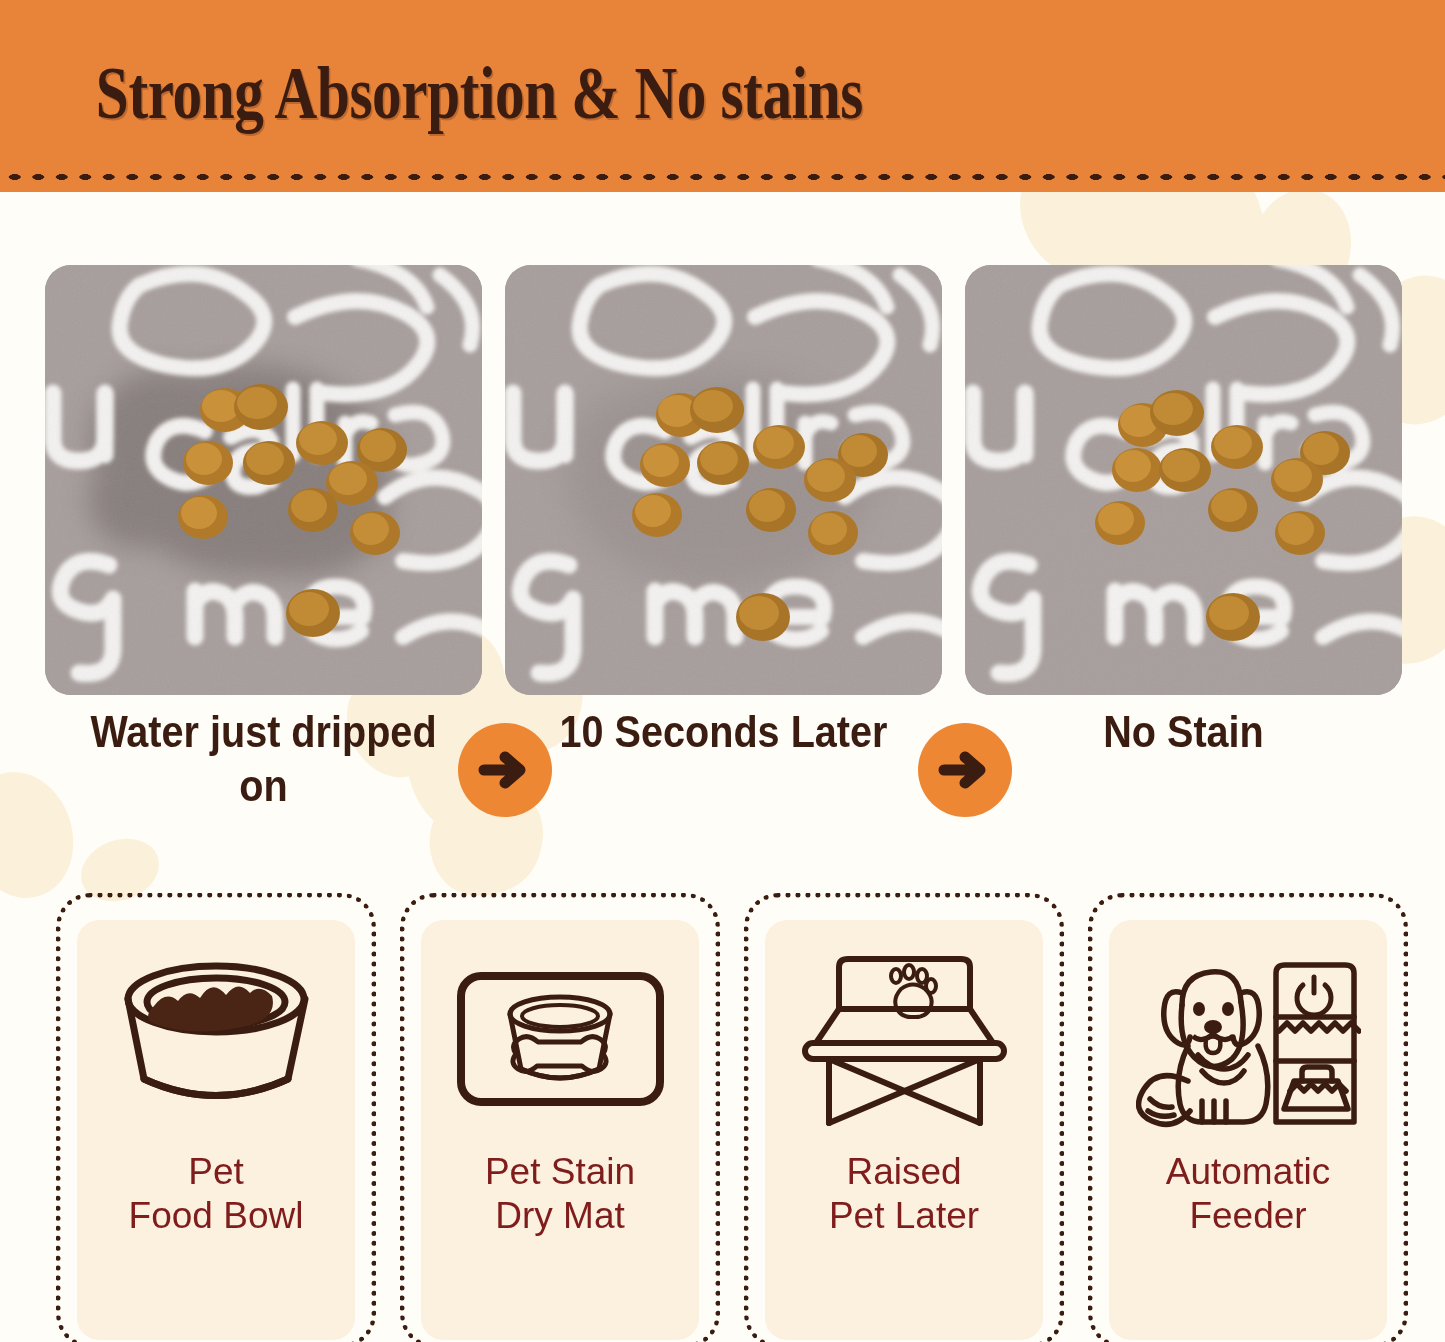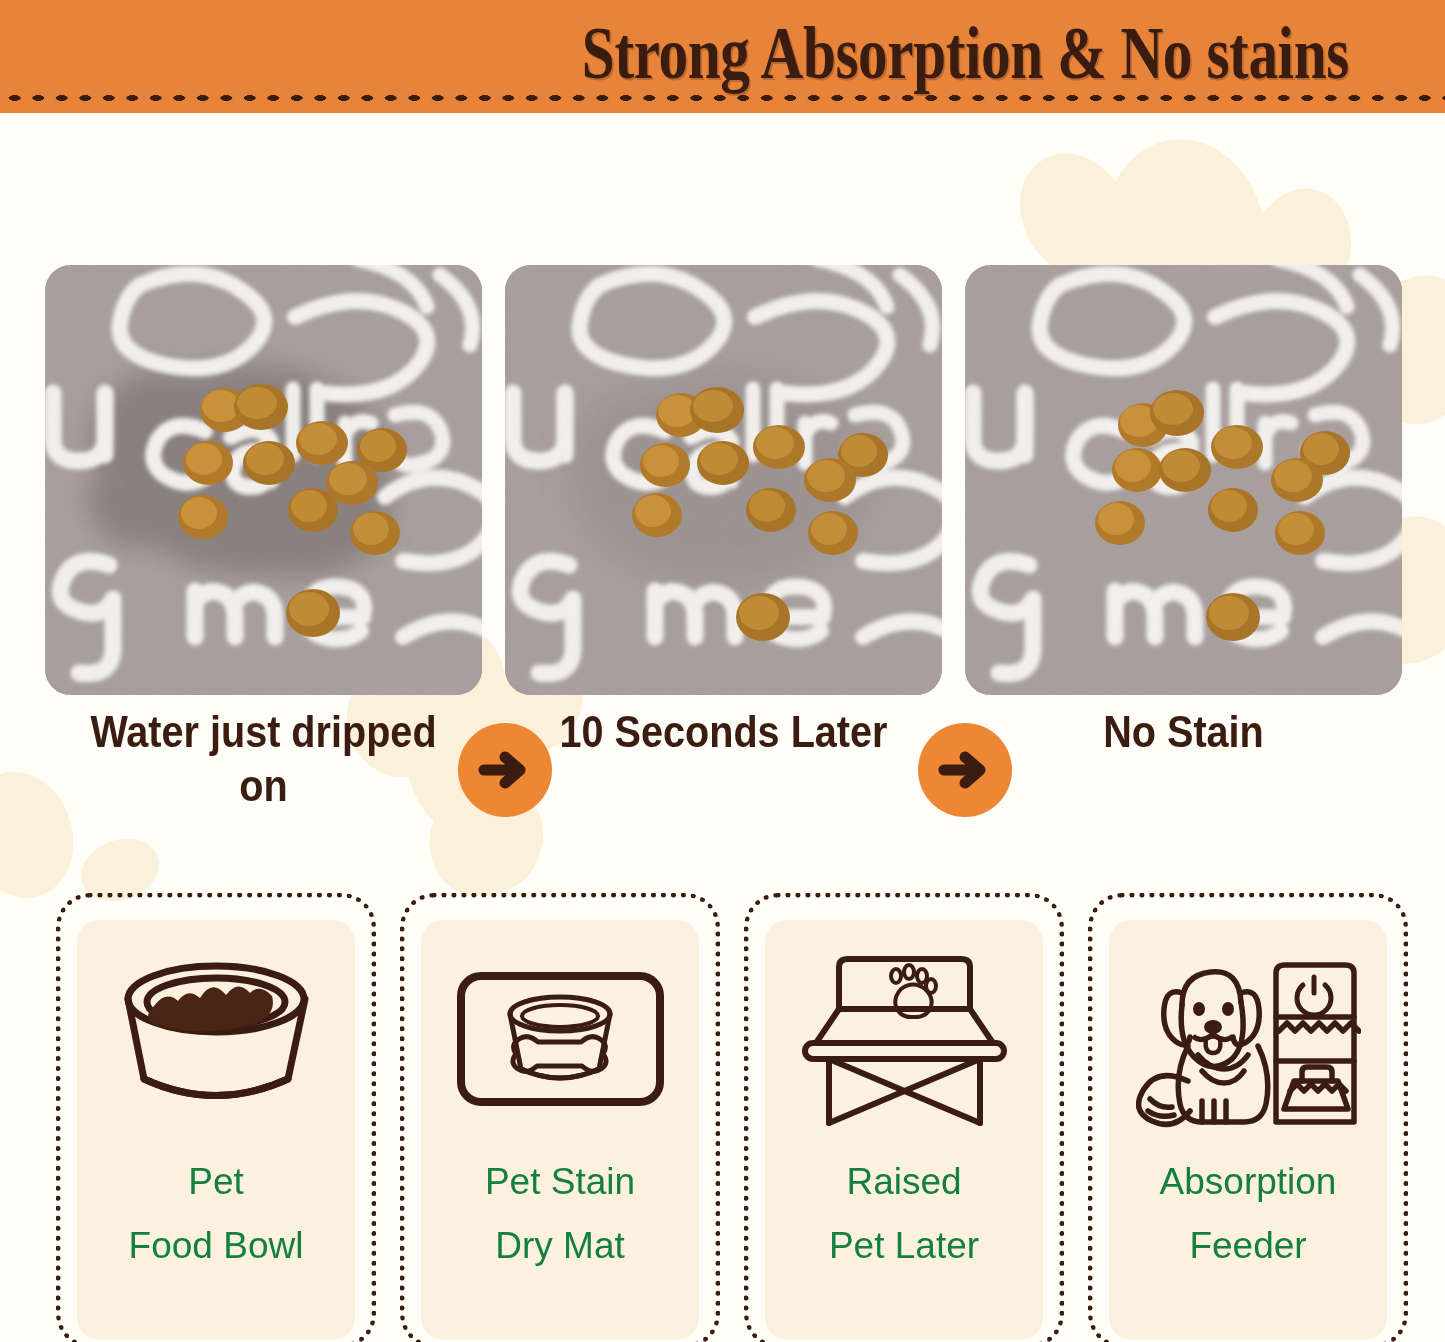--- a/index.html
+++ b/index.html
@@ -9,23 +9,23 @@
     font-family:"Liberation Sans", sans-serif;
     overflow:hidden;position:relative;
   }
   .page{position:relative;width:1445px;height:1342px;overflow:hidden;background:#fffdf8;}
 
   
   .bg-paws{position:absolute;inset:0;z-index:0;pointer-events:none;}
 
   
   .header{
-    position:absolute;left:0;top:0;width:1445px;height:113px;
+    position:absolute;left:0;top:0;width:1445px;height:192px;
     background:#E8833A;z-index:5;
-    display:flex;align-items:center;justify-content:flex-end;
+    display:flex;align-items:center;justify-content:flex-start;
   }
   .header-title{
     font-family:"Liberation Serif", serif;
     font-weight:bold;
     font-size:74px;
     letter-spacing:-0.5px;
     color:#3B1C10;
     transform:scaleX(0.80);
     transform-origin:center;
     white-space:nowrap;
@@ -99,22 +99,22 @@
     padding-top:26px;
   }
   .card-icon{
     width:230px;height:190px;
     display:flex;align-items:center;justify-content:center;
   }
   .card-label{
     margin-top:14px;
     text-align:center;
     font-family:"Liberation Sans", sans-serif;
-    font-size:37px;line-height:64px;
-    color:#15803d;
+    font-size:37px;line-height:44px;
+    color:#7f1d1d;
     white-space:pre-line;
   }
 </style>
 </head>
 <body>
 
 <div class="page">
 
   <svg class="bg-paws" width="1445" height="1342" viewBox="0 0 1445 1342">
     <g fill="#FBF0DA">
@@ -509,19 +509,19 @@
               <path d="M166 130 v-9 q0 -5 5 -5 h20 q5 0 5 5 v9"></path>
               <path d="M154 140 l7 -7 l7 7 l7 -7 l7 7 l7 -7 l7 7 l7 -7 l7 7"></path>
             </g>
 
             <g fill="none" stroke="#3B1C10" stroke-width="5" stroke-linecap="round">
               <path d="M167 34 a17 17 0 1 0 22 0"></path>
               <path d="M178 26 v16"></path>
             </g>
           </svg>
         </div>
-        <div class="card-label">Absorption
+        <div class="card-label">Automatic
 Feeder</div>
       </div>
     </div>
 
   </div>
 </div>
 
 </body></html>

